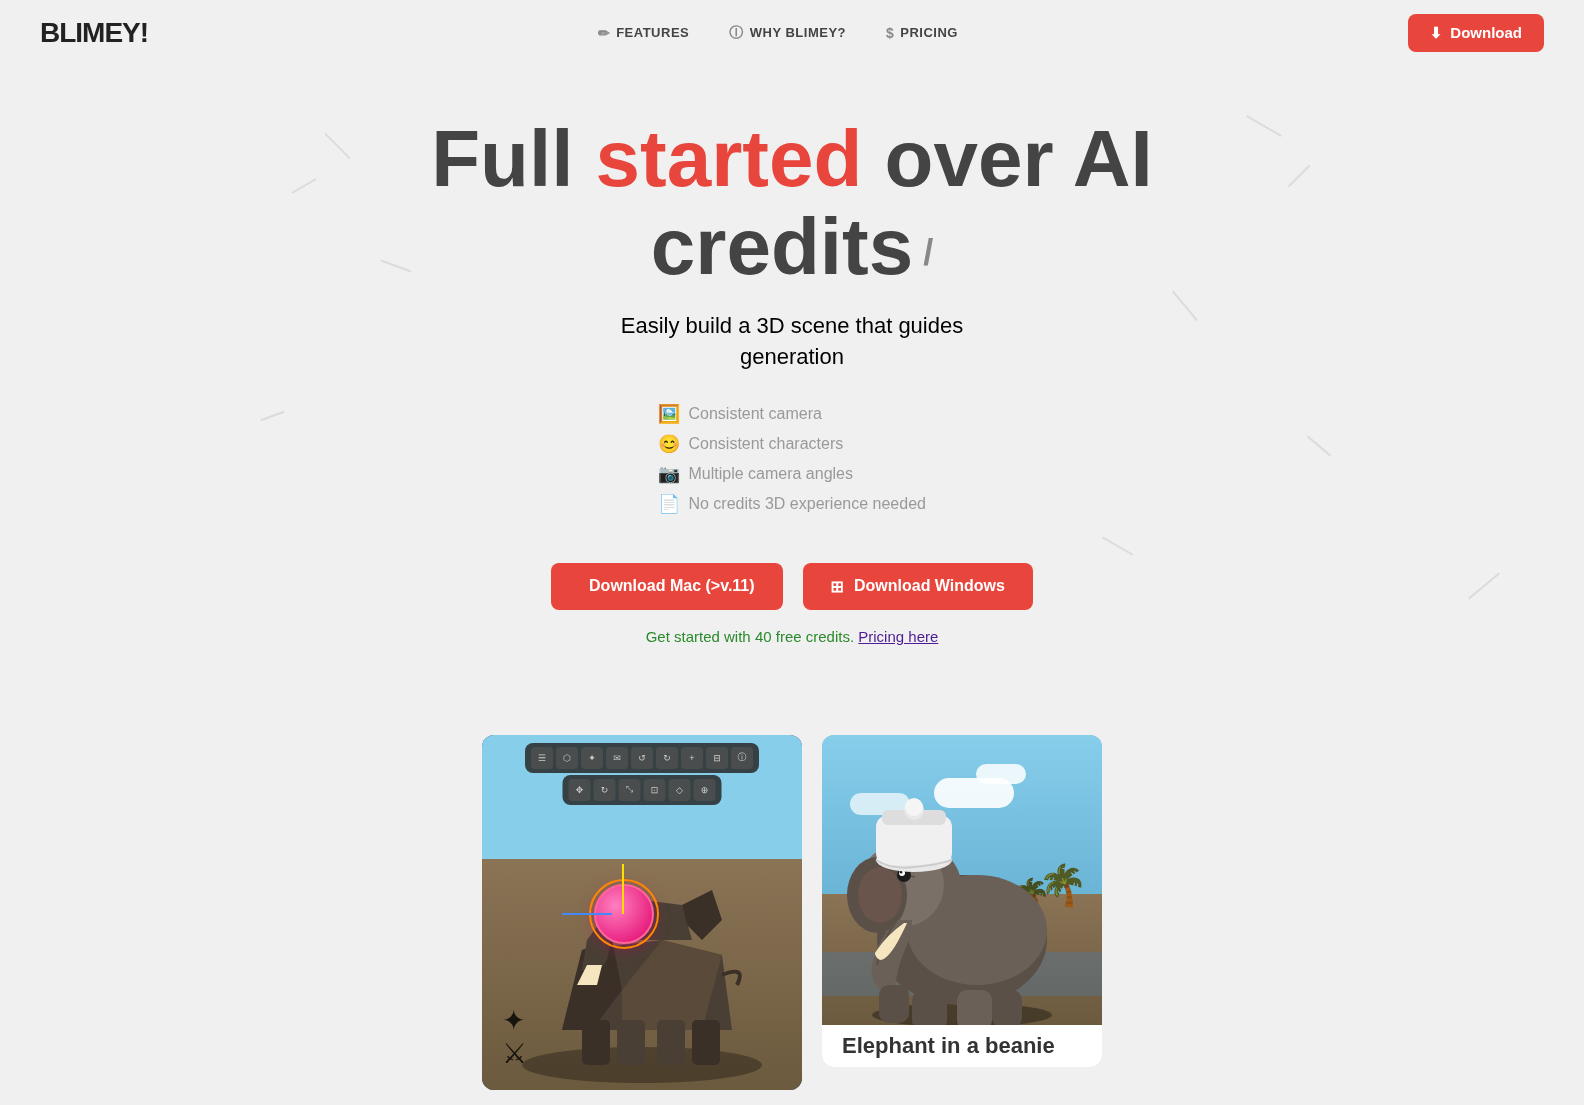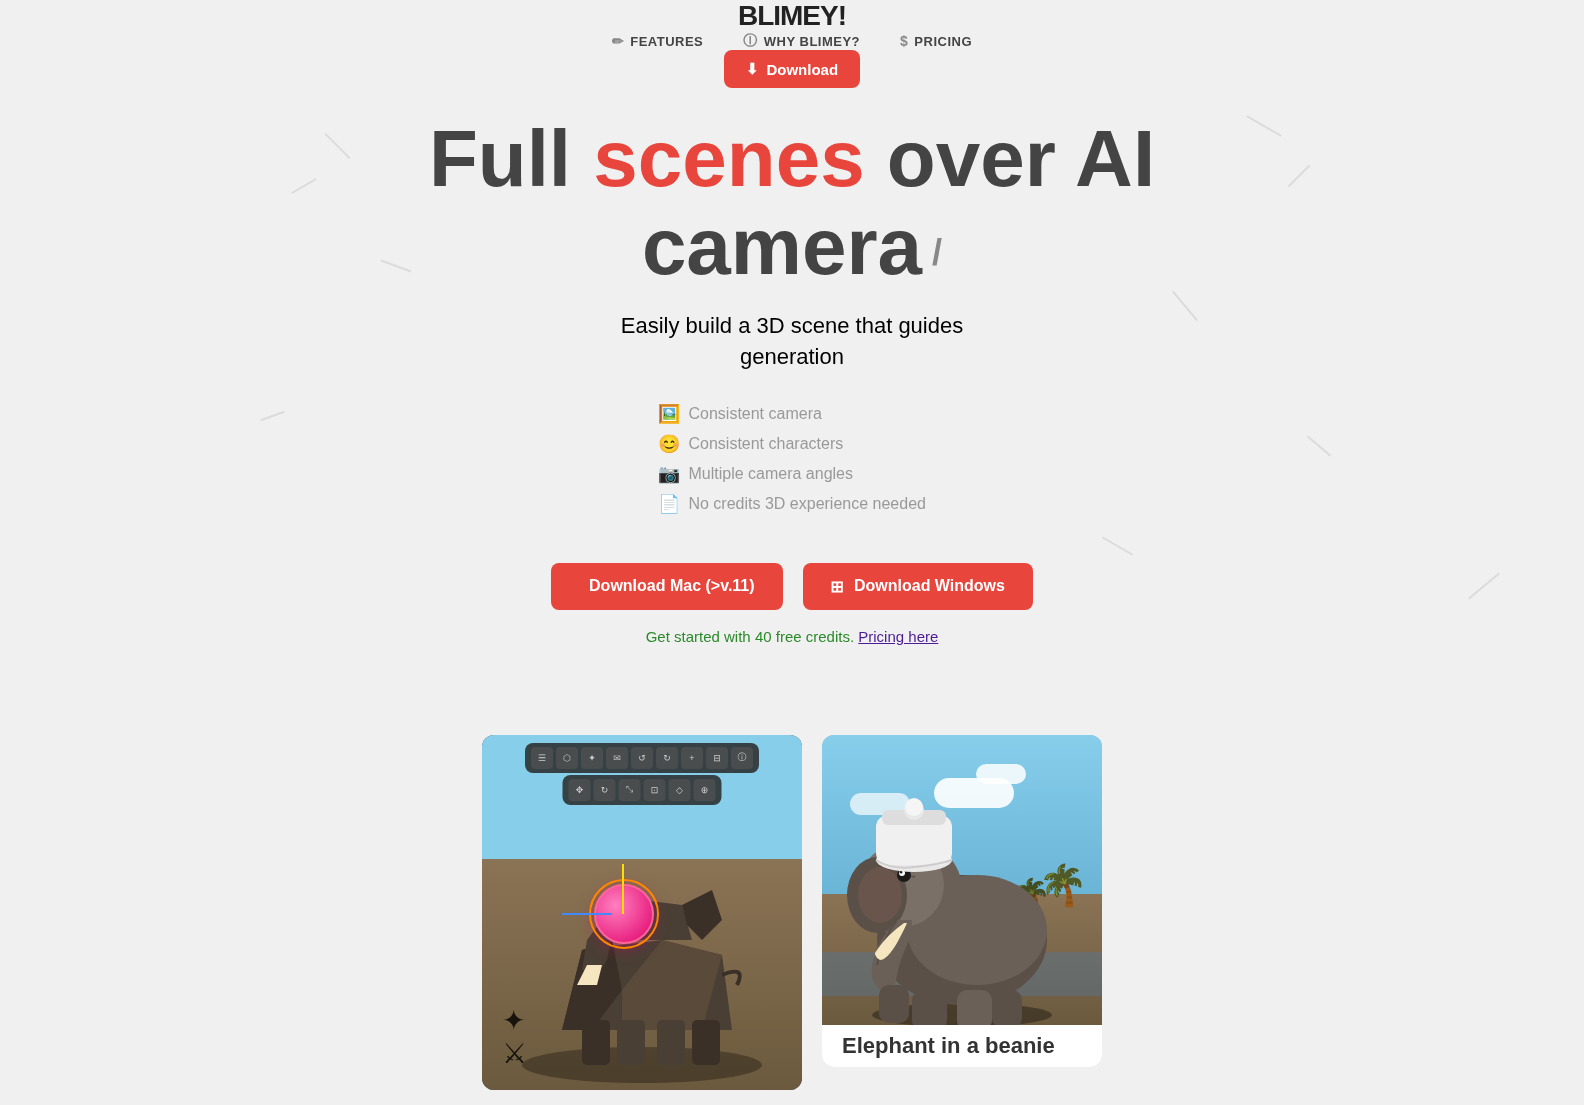--- a/index.html
+++ b/index.html
@@ -13,21 +13,20 @@
     
     nav {
       display: flex;
       align-items: center;
       justify-content: space-between;
       padding: 0 40px;
       height: 65px;
       background: #f0f0f0;
       position: relative;
       z-index: 10;
-      flex-direction: column;
     }
     .nav-logo {
       font-size: 28px;
       font-weight: 900;
       color: #222;
       letter-spacing: -1px;
     }
     .nav-links {
       display: flex;
       gap: 40px;
@@ -350,22 +349,22 @@
     <div class="scratch" style="top:110px;right:270px;width:30px;transform:rotate(-45deg);"></div>
     <div class="scratch" style="top:200px;left:380px;width:32px;transform:rotate(20deg);"></div>
     <div class="scratch" style="top:240px;right:380px;width:38px;transform:rotate(50deg);"></div>
     <div class="scratch" style="top:350px;left:260px;width:25px;transform:rotate(-20deg);"></div>
     <div class="scratch" style="top:380px;right:250px;width:30px;transform:rotate(40deg);"></div>
     <div class="scratch" style="top:480px;left:1100px;width:35px;transform:rotate(30deg);"></div>
     <div class="scratch" style="top:520px;right:80px;width:40px;transform:rotate(-40deg);"></div>
   </div>
 
   <h1 class="hero-title">
-    <span>Full </span><span class="highlight">scenes</span><span> over AI</span><br>
-    <span>camera</span><span style="color:#888;font-size:36px;vertical-align:middle;"> /</span>
+    <span>Full </span><span class="highlight">started</span><span> over AI</span><br>
+    <span>credits</span><span style="color:#888;font-size:36px;vertical-align:middle;"> /</span>
   </h1>
 
   <p class="hero-subtitle">
     <span>Easily build a 3D scene that guides</span><br>
     <span>generation</span>
   </p>
 
   <ul class="feature-list">
     <li>
       <span class="feature-emoji">🖼️</span>

